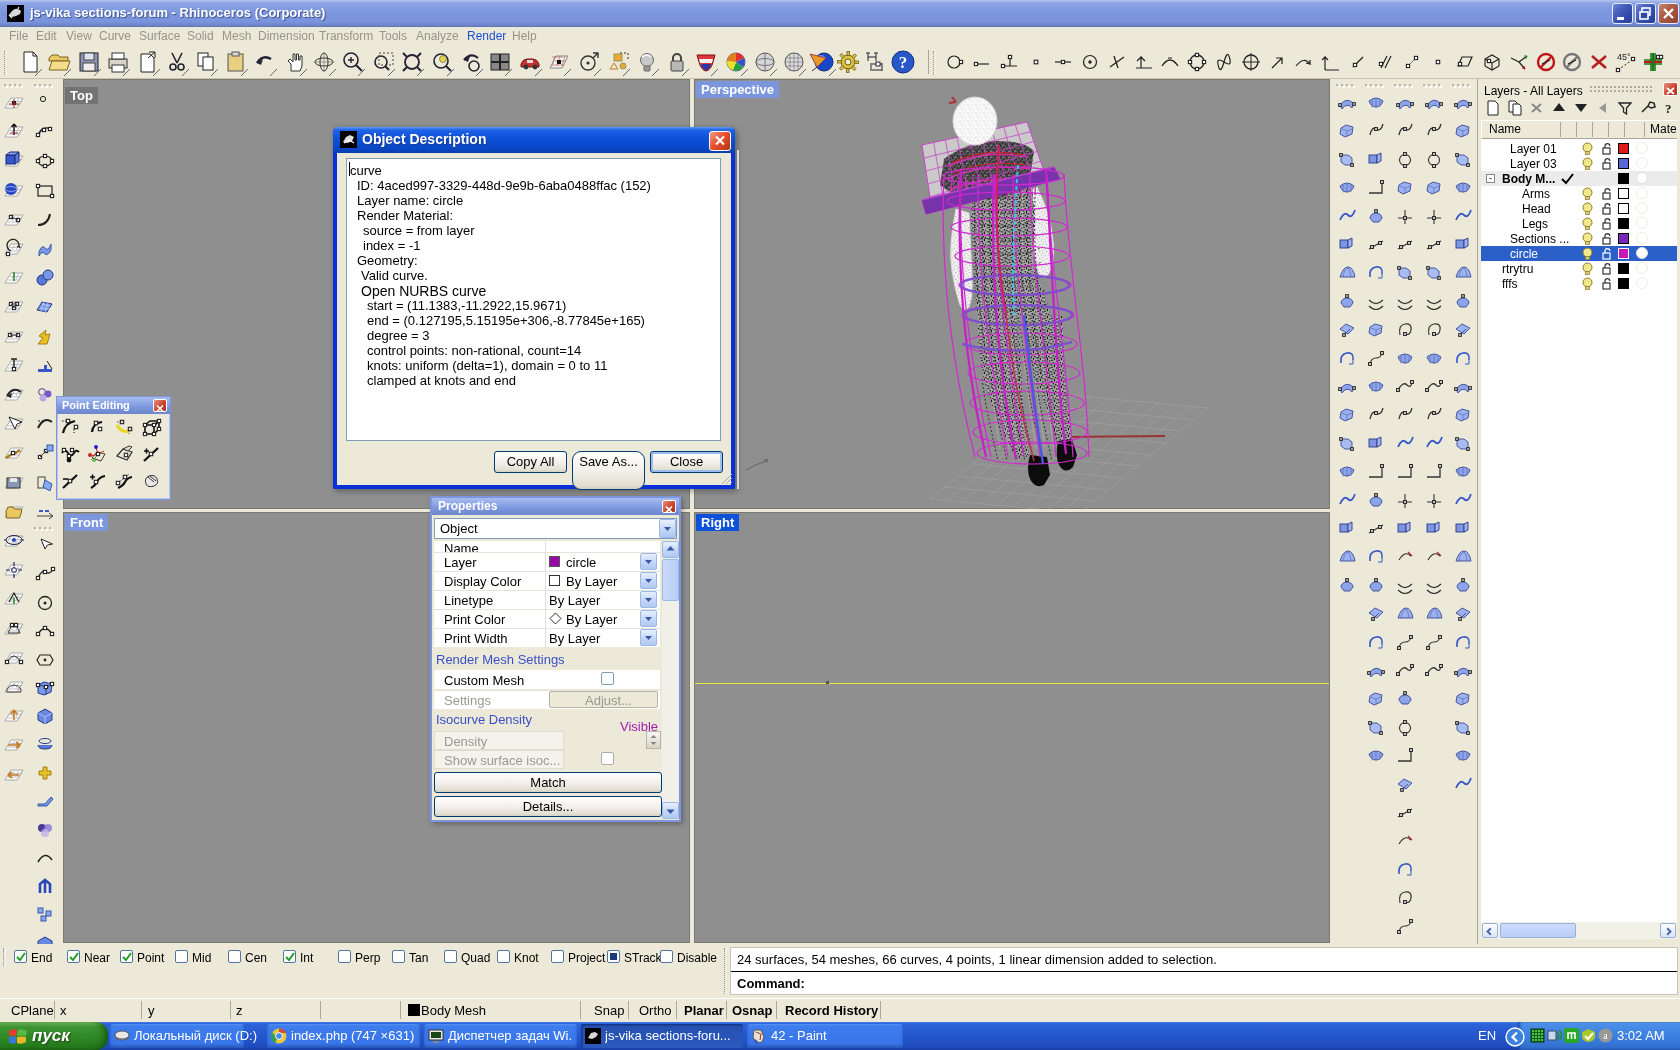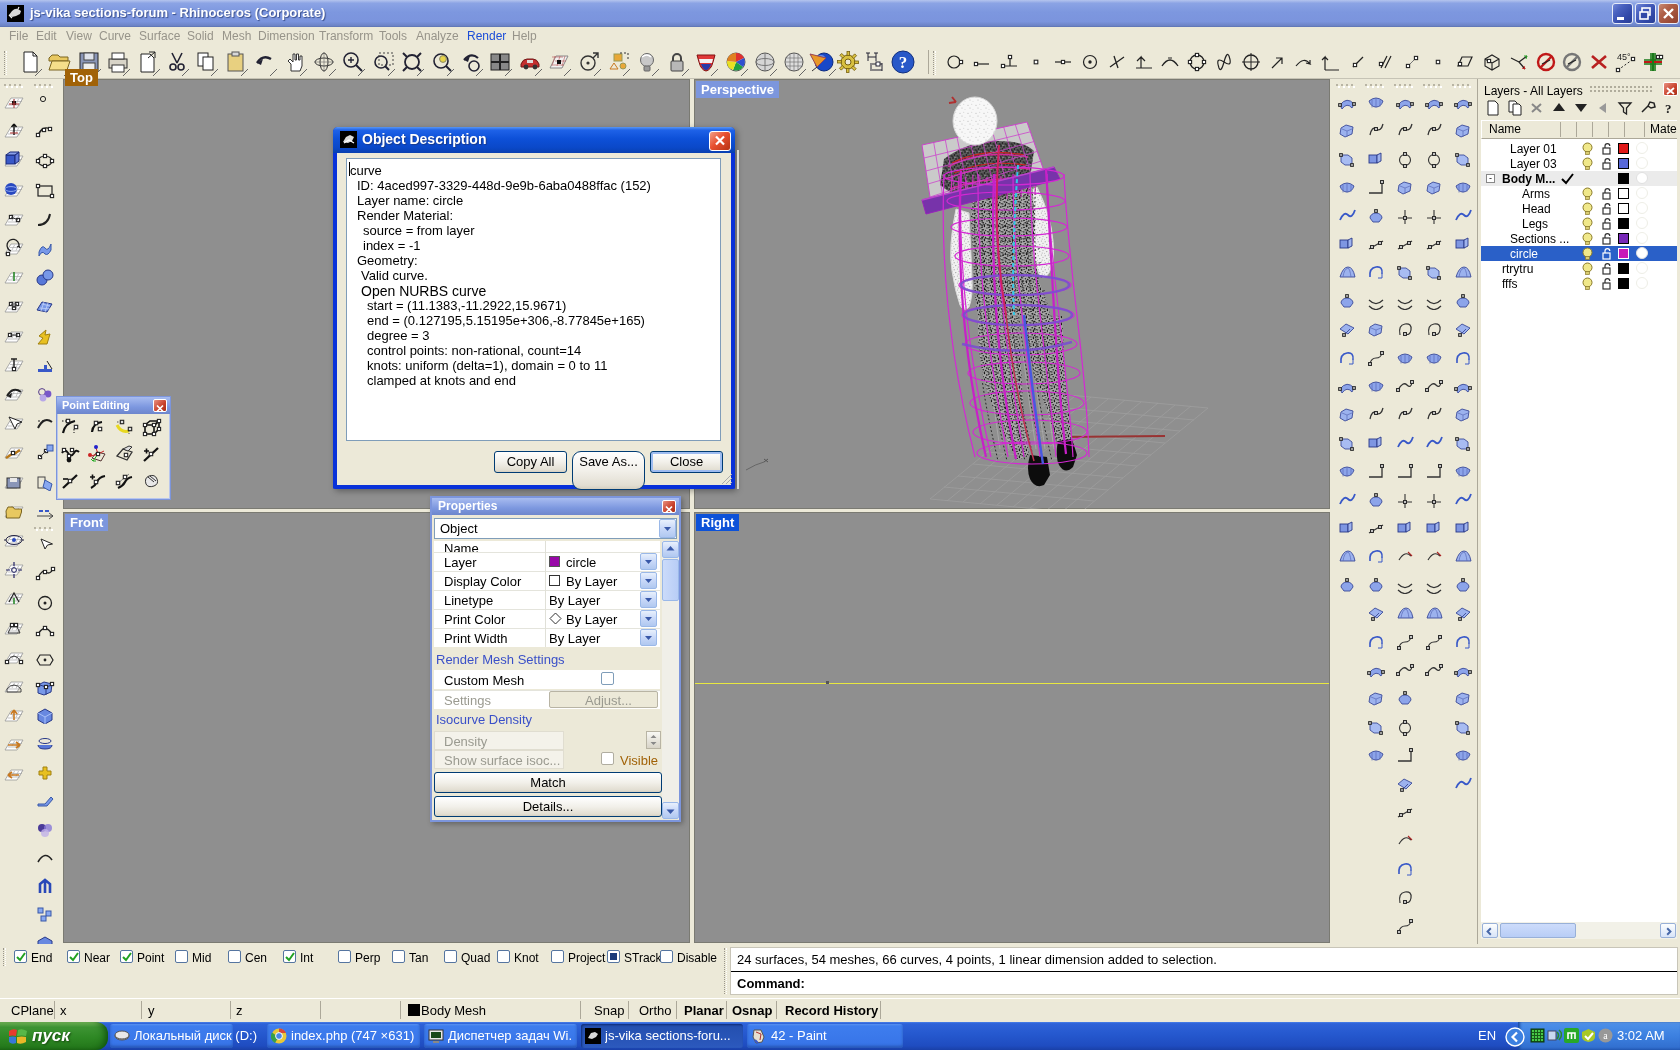--- a/index.html
+++ b/index.html
@@ -401,21 +401,21 @@
     <path d="M3 12 h18" stroke="#C01818" stroke-width="2"></path>
     <path d="M12 3 v18" stroke="#1a7a1a" stroke-width="2"></path>
     <rect x="15.4" y="5.4" width="3.2" height="3.2" fill="#fff" stroke="#222" stroke-width="1.1"></rect>
     <rect x="18.4" y="5.4" width="3.2" height="3.2" fill="#fff" stroke="#222" stroke-width="1.1"></rect>
   </svg>
 <div class="abs" style="left:0;top:79px;width:1680px;height:865px;background:#ECE9D8;"></div>
 <div class="abs vp" style="left:63px;top:79px;width:627px;height:430px;"></div>
 <div class="abs vp" style="left:694px;top:79px;width:636px;height:430px;"></div>
 <div class="abs vp" style="left:63px;top:512px;width:627px;height:431px;"></div>
 <div class="abs vp" style="left:694px;top:512px;width:636px;height:431px;"></div>
-<div class="vplabel" style="left:65px;top:69px;background:#a16207;">Top</div>
+<div class="vplabel" style="left:65px;top:87px;background:#737373;">Top</div>
 <div class="vplabel" style="left:696px;top:81px;background:#7C96DD;">Perspective</div>
 <div class="vplabel" style="left:65px;top:514px;background:#7C96DD;">Front</div>
 <div class="vplabel" style="left:696px;top:514px;background:#0D52D8;">Right</div>
 <div class="abs" style="left:695px;top:683px;width:634px;height:1px;background:#E8E840;"></div>
 <div class="abs" style="left:826px;top:681px;width:3px;height:3px;background:#555;"></div>
 <svg class="abs" style="left:694px;top:79px" width="636" height="430" viewBox="0 0 636 430">
     <defs>
       <pattern id="stD" width="7" height="7" patternUnits="userSpaceOnUse">
         <rect width="7" height="7" fill="#a2a2a2"></rect>
 <circle cx="1" cy="1.5" r="0.8" fill="#111"></circle>
@@ -1754,21 +1754,21 @@
 background:linear-gradient(to bottom,#4A81E8 0%,#2E62D8 6%,#2558CE 45%,#1F4CC0 85%,#1940A8 100%);"></div>
 <div class="abs" style="left:0;top:1022px;width:108px;height:28px;border-radius:0 12px 12px 0;
 background:linear-gradient(to bottom,#7ABB5E 0%,#3E9434 18%,#2E8824 55%,#257A1C 90%,#1E6A16 100%);box-shadow:inset -6px 0 8px -4px #0a4a08;"></div>
 <svg class="abs" style="left:8px;top:1027px" width="20" height="19" viewBox="0 0 20 19">
 <path d="M1 4 Q5 1 9 3 L8 9 Q4 8 1 9z" fill="#E83C2E"></path>
     <path d="M10 3 Q14 1 19 4 L18 9 Q14 8 9 9z" fill="#58B848"></path>
 <path d="M1 10 Q5 9 8 10 L8 16 Q4 18 1 15z" fill="#3878D8"></path>
     <path d="M9 10 Q14 9 18 10 L18 15 Q13 18 9 16z" fill="#E8B828"></path>
   </svg>
 <span class="abs" style="left:32px;top:1026px;color:#fff;font-weight:bold;font-size:17px;font-style:italic;text-shadow:1px 1px 2px #1a4a12;">пуск</span>
-<div class="abs" style="left:110px;top:1024px;width:123px;height:24px;border-radius:3px;background:linear-gradient(to bottom,#5C95F2 0%,#3E7DEE 8%,#3875E8 85%,#3168D8 100%);box-shadow:inset 0 -2px 3px #2858b8;text-align:center;">
+<div class="abs" style="left:110px;top:1024px;width:134px;height:24px;border-radius:3px;background:linear-gradient(to bottom,#5C95F2 0%,#3E7DEE 8%,#3875E8 85%,#3168D8 100%);box-shadow:inset 0 -2px 3px #2858b8;text-align:center;">
     <span style="position:absolute;left:24px;top:4px;color:#fff;font-size:13px;white-space:nowrap;overflow:hidden;max-width:123px;">Локальный диск (D:)</span>
     <svg style="position:absolute;left:4px;top:5px" width="16" height="14">
       <ellipse cx="8" cy="7" rx="7" ry="4" fill="#c8c8c8" stroke="#555"></ellipse>
       <ellipse cx="8" cy="6" rx="7" ry="4" fill="#e8e8e8" stroke="#555"></ellipse>
     </svg>
   </div>
 <div class="abs" style="left:267px;top:1024px;width:153px;height:24px;border-radius:3px;background:linear-gradient(to bottom,#5C95F2 0%,#3E7DEE 8%,#3875E8 85%,#3168D8 100%);box-shadow:inset 0 -2px 3px #2858b8;">
     <span style="position:absolute;left:24px;top:4px;color:#fff;font-size:13px;white-space:nowrap;overflow:hidden;max-width:123px;">index.php (747 ×631)...</span>
     <svg style="position:absolute;left:4px;top:4px" width="16" height="16">
       <circle cx="8" cy="8" r="7.5" fill="#E8C838"></circle>
@@ -2018,21 +2018,21 @@
 <span class="abs" style="left:585px;top:693px;font-size:13px;color:#9a9a90;">Adjust...</span>
 <span class="abs" style="left:436px;top:712px;font-size:13px;color:#3A50C8;">Isocurve Density</span>
 <div class="abs" style="left:434px;top:731px;width:130px;height:19px;background:#f4f2ea;border:1px solid #e0ddd0;"></div>
 <span class="abs" style="left:444px;top:734px;font-size:13px;color:#9a9a90;">Density</span>
 <div class="abs" style="left:646px;top:731px;width:15px;height:18px;background:linear-gradient(to bottom,#f8f8f4,#d8d4c8);border:1px solid #b8b4a4;"><svg width="13" height="16">
       <path d="M6.5 3 l3 3 h-6z M6.5 13 l3 -3 h-6z" fill="#888"></path>
     </svg></div>
 <div class="abs" style="left:434px;top:750px;width:130px;height:19px;background:#f4f2ea;border:1px solid #e0ddd0;"></div>
 <span class="abs" style="left:444px;top:753px;font-size:13px;color:#9a9a90;">Show surface isoc...</span>
 <div class="cb" style="left:601px;top:752px;border-color:#b0ada0;"></div>
-<span class="abs" style="left:620px;top:753px;font-size:13px;color:#a16207;">Visible</span>
+<span class="abs" style="left:620px;top:719px;font-size:13px;color:#a21caf;">Visible</span>
 <div class="xpbtn" style="left:434px;top:772px;width:228px;height:21px;line-height:19px;">Match</div>
 <div class="xpbtn" style="left:434px;top:796px;width:228px;height:21px;line-height:19px;">Details...</div>
 <div class="abs" style="left:662px;top:541px;width:17px;height:278px;background:#F0EFE8;"></div>
 <div class="abs" style="left:662px;top:541px;width:17px;height:17px;border-radius:2px;background:linear-gradient(to bottom,#E8F0FC,#C8D8F8 50%,#B0C8F0);border:1px solid #9ab8e8;"><svg width="15" height="15">
       <path d="M7.5 4 l4 4.5 h-8z" fill="#3858A8"></path>
     </svg></div>
 <div class="abs" style="left:662px;top:802px;width:17px;height:17px;border-radius:2px;background:linear-gradient(to bottom,#E8F0FC,#C8D8F8 50%,#B0C8F0);border:1px solid #9ab8e8;"><svg width="15" height="15">
       <path d="M7.5 11 l4 -4.5 h-8z" fill="#3858A8"></path>
     </svg></div>
 <div class="abs" style="left:662px;top:559px;width:17px;height:42px;border-radius:2px;background:linear-gradient(to right,#CBDBFA,#B8CDf6);border:1px solid #9ab8e8;"></div>

